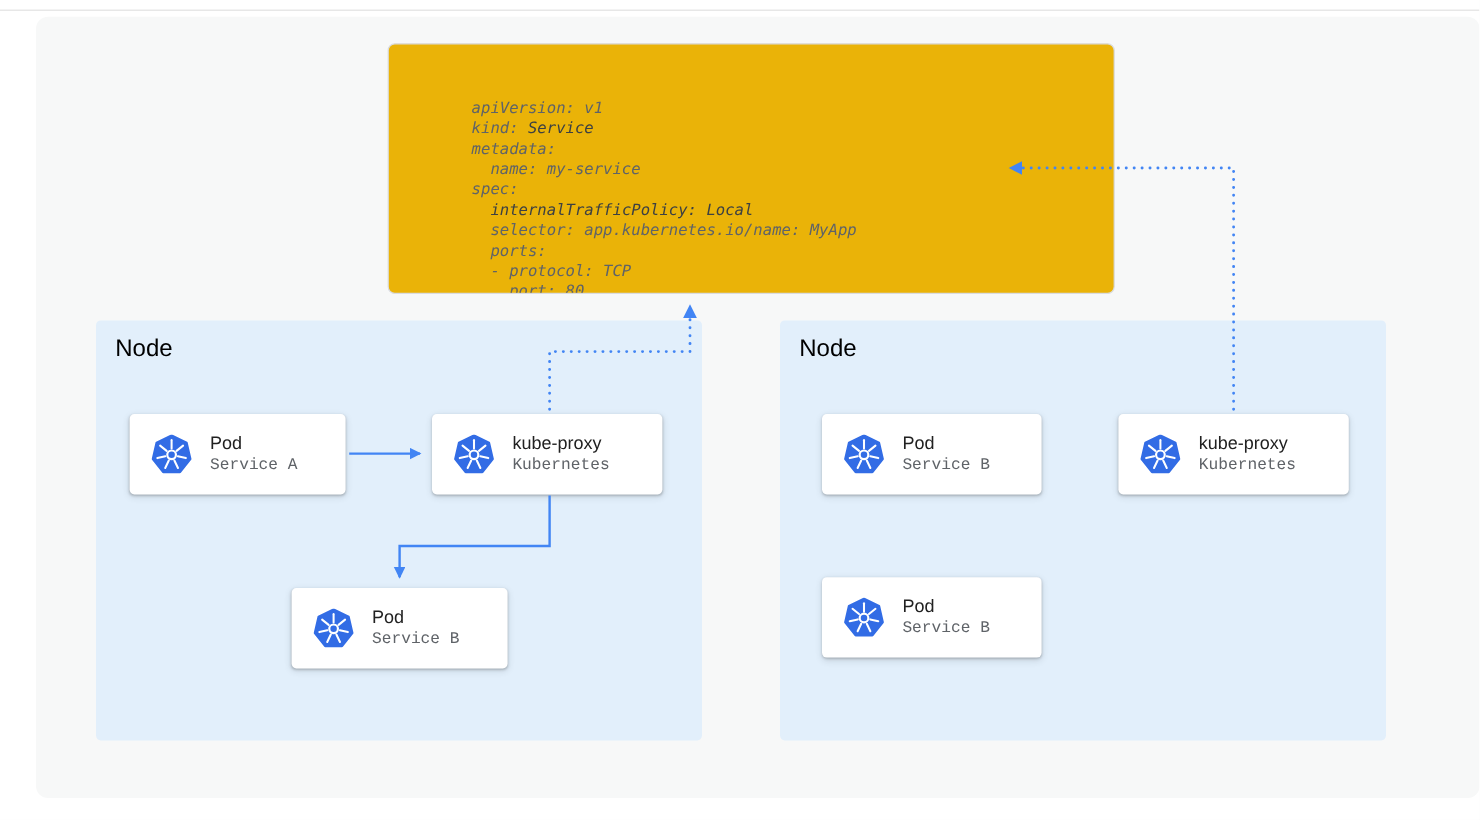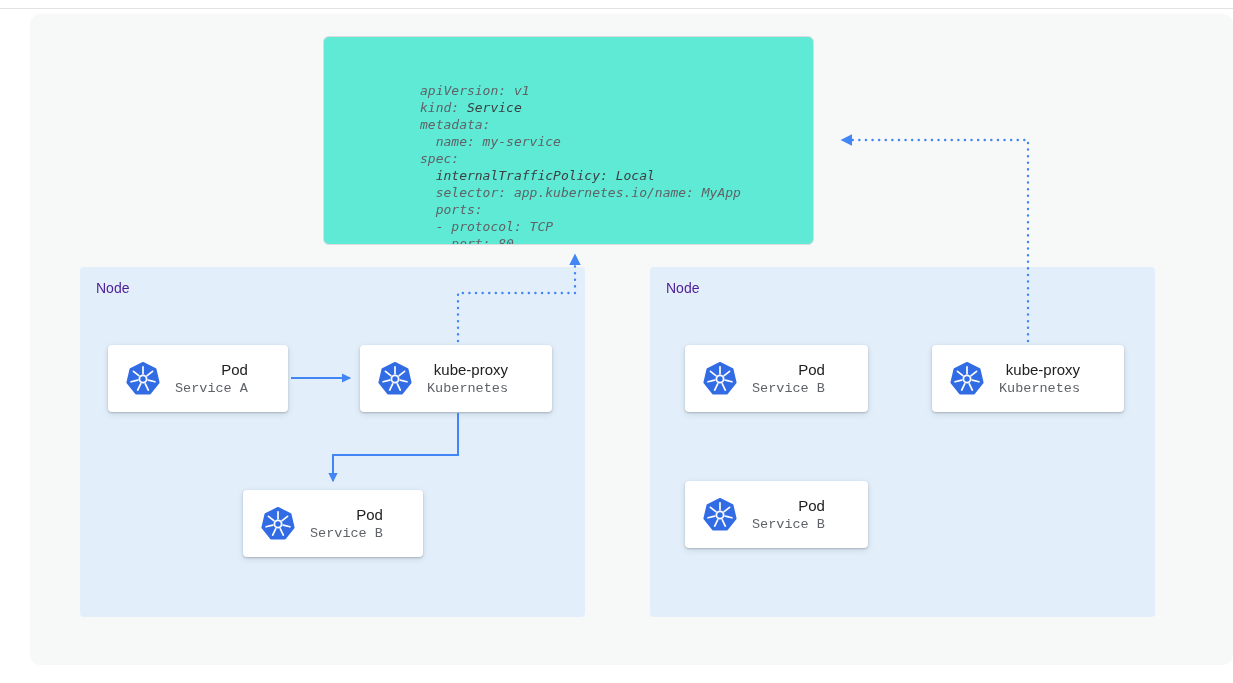--- a/index.html
+++ b/index.html
@@ -26,25 +26,25 @@
     left: 30px; top: 14px;
     width: 1203px; height: 651px;
     background: #f7f8f8;
     border-radius: 10px;
   }
 
   
   .yaml-panel {
     position: absolute;
     left: 323px; top: 36px;
-    width: 491px; height: 209px;
-    background: #5eead4;
+    width: 606px; height: 209px;
+    background: #eab308;
     border: 1px solid #dadce0;
     border-radius: 6px;
-    padding: 11px 18px 11px 96px;
+    padding: 11px 18px 11px 69px;
     font-family: "DejaVu Sans Mono", monospace;
     font-style: italic;
     font-size: 13px;
     line-height: 17px;
     color: #5f6368;
     white-space: pre;
     overflow: hidden;
   }
   .code-line { white-space: pre; }
   .code-line .b { font-weight: normal; color: #3c4043; }
@@ -55,36 +55,35 @@
     top: 267px;
     width: 505px; height: 350px;
     background: #e2effb;
     border-radius: 4px;
   }
   .node-left  { left: 80px; }
   .node-right { left: 650px; }
   .node-label {
     position: absolute;
     left: 16px; top: 13px;
-    font-size: 14px;
-    color: #4c1d95;
+    font-size: 20px;
+    color: #000000;
   }
 
   
   .card {
     position: absolute;
     height: 67px;
     background: #ffffff;
     border-radius: 4px;
     box-shadow: 0 1px 2px rgba(60,64,67,.28), 0 2px 6px rgba(60,64,67,.14);
     display: flex;
     align-items: center;
     gap: 15px;
     padding: 0 12px 0 18px;
-    text-align: right;
   }
   .card .txt { display: flex; flex-direction: column; }
   .card .title { font-size: 15px; font-weight: 500; color: #212121; line-height: 20px; }
   .card .subtitle { font-size: 13.5px; color: #5f6368; line-height: 18px; font-family: Liberation Mono, monospace; }
   .kicon { width: 34px; height: 34px; flex: 0 0 auto; }
   .kicon svg { width: 34px; height: 34px; display: block; }
 
   .card-pod-a      { left: 108px; top: 345px; width: 180px; }
   .card-kp-left    { left: 360px; top: 345px; width: 192px; }
   .card-pod-b-left { left: 243px; top: 490px; width: 180px; }

